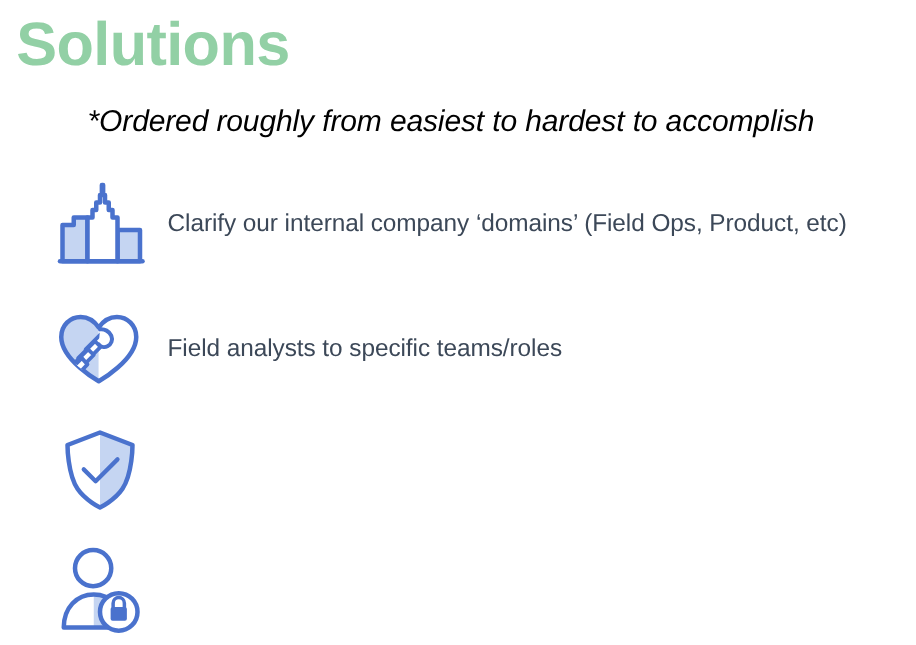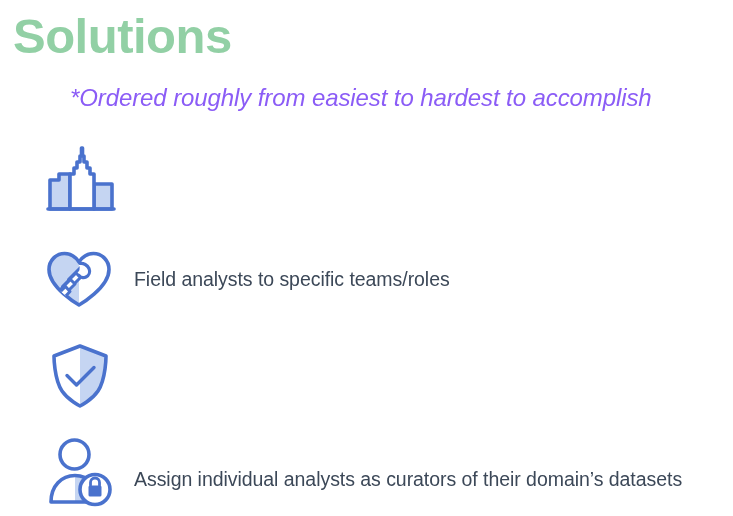--- a/index.html
+++ b/index.html
@@ -33,21 +33,21 @@
     white-space: nowrap;
   }
   
   .subtitle {
     position: absolute;
     left: 70px;
     top: 84px;
     font-size: 24px;
     font-style: italic;
     font-weight: 300;
-    color: #8b5cf6;
+    color: #000000;
     white-space: nowrap;
     letter-spacing: -0.1px;
   }
   
   .rows {
     position: absolute;
     left: 0;
     top: 140px;
     width: 733px;
   }
@@ -116,20 +116,21 @@
             <path d="M48 63 L48 38 L66 38 L66 63 Z" fill="#c5d5f2"></path>
 
             <path d="M24 63 L24 28 L28 28 L28 22 L31 22 L31 16 L34 16 L34 10
                      L35.5 10 L35.5 2 L36.5 2 L36.5 10 L38 10 L38 16 L41 16
                      L41 22 L44 22 L44 28 L48 28 L48 63 Z" fill="#ffffff"></path>
 
             <path d="M2 63 L68 63"></path>
           </g>
         </svg>
       </span>
+      <span class="row-text">Clarify our internal company ‘domains’ (Field Ops, Product, etc)</span>
     </div>
 
     <div class="row row-2">
       <span class="row-icon">
         <svg viewBox="0 0 68 58" xmlns="http://www.w3.org/2000/svg">
           <defs>
             <clipPath id="heartClip">
               <path d="M34 55 C34 55 4 38 4 19.5 C4 10.5 11 3.5 19.5 3.5
                        C26 3.5 31 7.5 34 12 C37 7.5 42 3.5 48.5 3.5
                        C57 3.5 64 10.5 64 19.5 C64 38 34 55 34 55 Z"></path>
@@ -199,17 +200,16 @@
           <path d="M3 65 C3 49 13.5 38.5 27 38.5 C40.5 38.5 51 49 51 65 Z" fill="none" stroke="#4a72cd" stroke-width="3.6" stroke-linejoin="round"></path>
 
           <circle cx="47" cy="52.5" r="15" fill="#ffffff" stroke="#4a72cd" stroke-width="3.6"></circle>
 
           <path d="M42.5 48.5 L42.5 45.5 C42.5 43 44.5 41 47 41
                    C49.5 41 51.5 43 51.5 45.5 L51.5 48.5" fill="none" stroke="#4a72cd" stroke-width="2.8" stroke-linecap="round"></path>
 
           <rect x="40.5" y="48.5" width="13" height="11" rx="1.6" fill="#4a72cd"></rect>
         </svg>
       </span>
-      <span class="row-text">Assign individual analysts as curators of their domain’s datasets</span>
     </div>
 
   </div>
 </div>
 
 </body></html>

